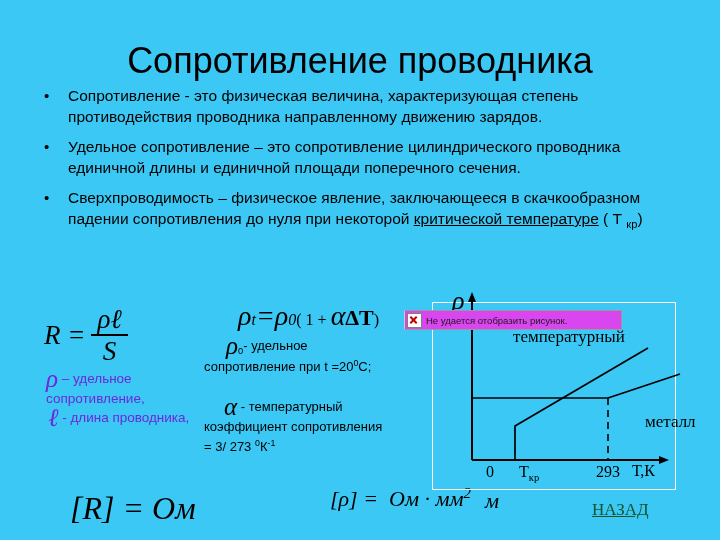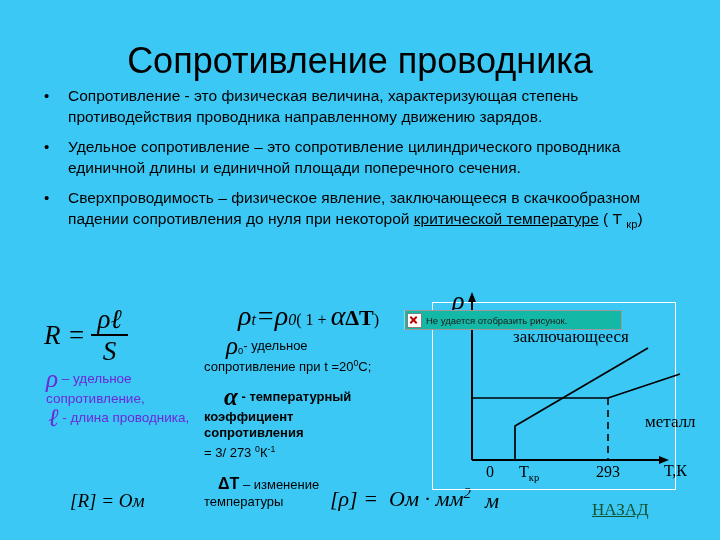--- a/index.html
+++ b/index.html
@@ -120,21 +120,21 @@
     font-size: 24px;
     line-height: 0.9;
     vertical-align: -3px;
   }
 
   #unit-R {
     left: 70px;
     top: 490px;
     font-family: "Liberation Serif", serif;
     font-style: italic;
-    font-size: 19px;
+    font-size: 32px;
   }
 
   
   #formula-rho-t {
     left: 238px;
     top: 300px;
     font-family: "Liberation Serif", serif;
     font-style: italic;
     font-size: 28px;
     white-space: nowrap;
@@ -172,21 +172,21 @@
   #unit-rho .num { padding: 0 7px 1px 7px; white-space: nowrap; }
   #unit-rho .bar { width: 100%; height: 2px; background: #000; }
   #unit-rho .den { padding: 2px 7px 0 7px; }
 
   
   #broken-image {
     left: 404px;
     top: 310px;
     width: 218px;
     height: 20px;
-    background: #14b8a6;
+    background: #d946ef;
     border: 1px solid #9a9a9a;
     border-left-color: #c8c8c8;
     display: flex;
     align-items: center;
     box-sizing: border-box;
     z-index: 6;
   }
   #broken-image .x-icon {
     width: 13px;
     height: 13px;
@@ -257,21 +257,21 @@
   #lbl-tkr {
     left: 519px; top: 463px;
     font-size: 16px;
   }
   #lbl-tkr .sb { font-size: 0.66em; vertical-align: sub; }
   #lbl-293 {
     left: 596px; top: 463px;
     font-size: 16px;
   }
   #lbl-TK {
-    left: 664px; top: 462px;
+    left: 632px; top: 462px;
     font-size: 16px;
   }
 
   
   #back-link {
     left: 592px;
     top: 500px;
     font-family: "Liberation Serif", serif;
     font-size: 17px;
     color: #14532d;
@@ -326,28 +326,25 @@
   <div id="unit-R" class="abs">[R] = Ом</div>
 
   <div id="formula-rho-t" class="abs">
     <span>ρ</span><span class="small">t</span><span>=</span><span>ρ</span><span class="small">0</span><span class="small" style="font-style:normal;">( 1 + </span><span>α</span><span class="upr" style="font-size:22px;">ΔT</span><span class="small" style="font-style:normal;">)</span>
   </div>
 
   <div id="mid-legend" class="abs">
     <div class="row">
       <span style="padding-left:22px;"><span class="big-greek">ρ</span><span class="sub">0</span></span><span>-  удельное сопротивление при t =20</span><span class="sup">0</span><span>С;</span>
     </div>
-    <div class="row" style="margin-top:11px;font-weight:bold;">
+    <div class="row" style="margin-top:21px;">
       <span style="padding-left:20px;"><span class="big-greek">α</span></span><span> - температурный коэффициент сопротивления</span>
     </div>
     <div class="row">
       <span>= 3/ 273 </span><span class="sup">0</span><span>К</span><span class="sup">-1</span>
-    </div>
-    <div class="row" style="margin-top:12px;">
-      <span style="padding-left:14px; font-weight:bold; font-size:16px;">ΔT</span><span> – изменение температуры</span>
     </div>
   </div>
 
   <div id="unit-rho" class="abs">
     <span>[ρ] =</span>
     <span class="frac">
       <span class="num"><span>Ом · мм</span><span class="sup">2</span></span>
       <span class="bar"></span>
       <span class="den">м</span>
     </span>
@@ -366,21 +363,21 @@
     <line x1="52" y1="110" x2="188" y2="110" stroke="#000" stroke-width="1.6"></line>
 
     <line x1="188" y1="110" x2="188" y2="172" stroke="#000" stroke-width="1.6" stroke-dasharray="7,5"></line>
 
     <path d="M 52 172 L 95 172 L 95 138 L 228 60" fill="none" stroke="#000" stroke-width="1.7"></path>
 
     <path d="M 188 110 L 260 86" fill="none" stroke="#000" stroke-width="1.7"></path>
   </svg>
 
   <div id="lbl-rho" class="glabel">ρ</div>
-  <div id="lbl-super" class="glabel">заключающееся</div>
+  <div id="lbl-super" class="glabel">температурный</div>
   <div id="lbl-metal" class="glabel">металл</div>
   <div id="lbl-zero" class="glabel">0</div>
   <div id="lbl-tkr" class="glabel">Т<span class="sb">кр</span></div>
   <div id="lbl-293" class="glabel">293</div>
   <div id="lbl-TK" class="glabel">Т,К</div>
 
   <div id="broken-image" class="abs">
     <span class="x-icon"></span>
     <span class="msg">Не удается отобразить рисунок.</span>
   </div>

